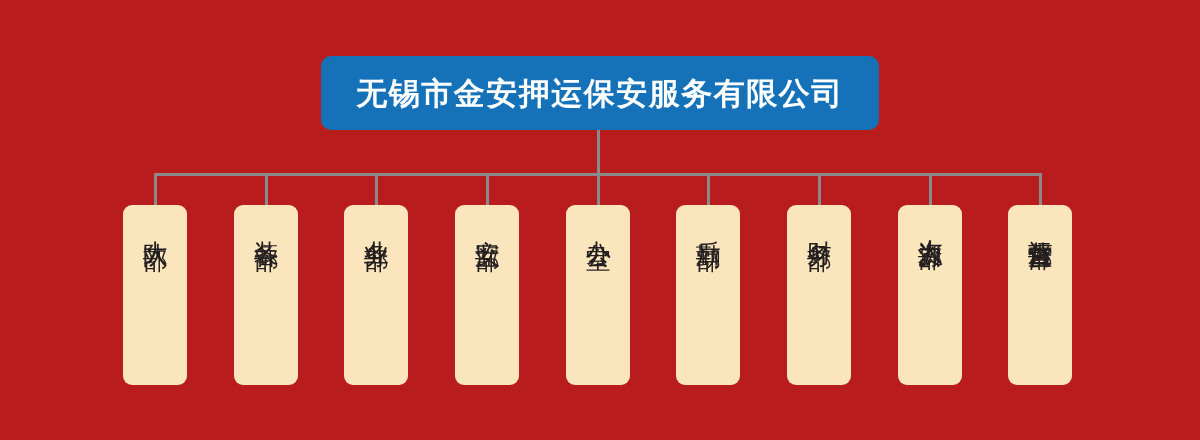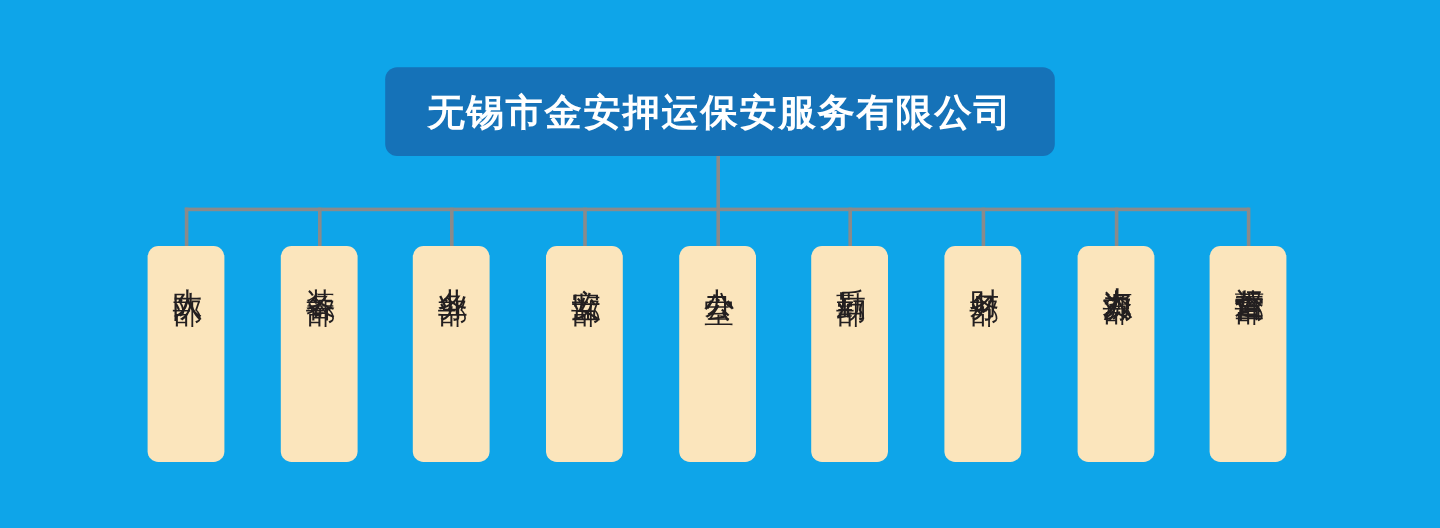--- a/index.html
+++ b/index.html
@@ -11,21 +11,21 @@
     height: 440px;
     background: #ffffff;
     font-family: "Liberation Sans", "DejaVu Sans", sans-serif;
     overflow: hidden;
   }
 
   #org-chart {
     position: relative;
     width: 1200px;
     height: 440px;
-    background: #0ea5e9;
+    background: #b91c1c;
   }
 
   
   .root-node {
     position: absolute;
     left: 321px;
     top: 56px;
     width: 558px;
     height: 74px;
     background: #1572b8;

